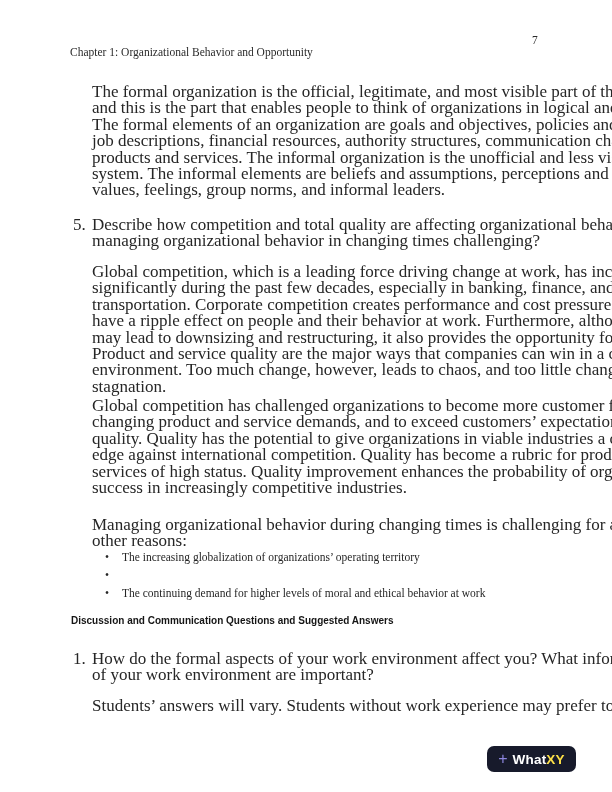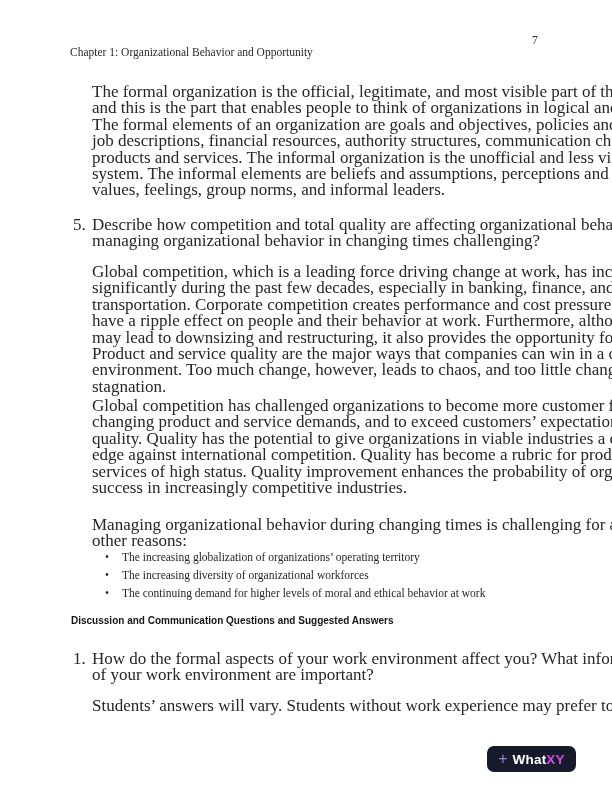--- a/index.html
+++ b/index.html
@@ -48,21 +48,21 @@
     gap:5px;
     font-family:"Liberation Sans", sans-serif;
     cursor:pointer;
   }
   .brand-plus {
     color:#8d86df; font-size:16px; font-weight:400;
     line-height:16px; margin-top:-1px;
   }
   .brand-text { font-size:13.5px; font-weight:700; letter-spacing:0.2px; }
   .brand-primary { color:#ffffff; }
-  .brand-accent { color:#d946ef; }
+  .brand-accent { color:#fde047; }
 </style>
 </head>
 <body>
 
 <div class="page">
 
   <div class="running-header">Chapter 1: Organizational Behavior and Opportunity</div>
 
   <div class="page-number">7</div>
 
@@ -99,21 +99,20 @@
   <div class="block" style="left:92px; top:517px;">Managing organizational behavior during changing times is challenging for at least three
 other reasons:</div>
 
   <div class="bullet-list" style="top:551px;">
     <div class="bullet-row">
       <span class="bullet-marker">•</span>
       <span class="bullet-text">The increasing globalization of organizations’ operating territory</span>
     </div>
     <div class="bullet-row">
       <span class="bullet-marker">•</span>
-      <span class="bullet-text">The increasing diversity of organizational workforces</span>
     </div>
     <div class="bullet-row">
       <span class="bullet-marker">•</span>
       <span class="bullet-text">The continuing demand for higher levels of moral and ethical behavior at work</span>
     </div>
   </div>
 
   <div class="section-heading">Discussion and Communication Questions and Suggested Answers</div>
 
   <div class="block numbered" style="left:73px; top:651px;">

